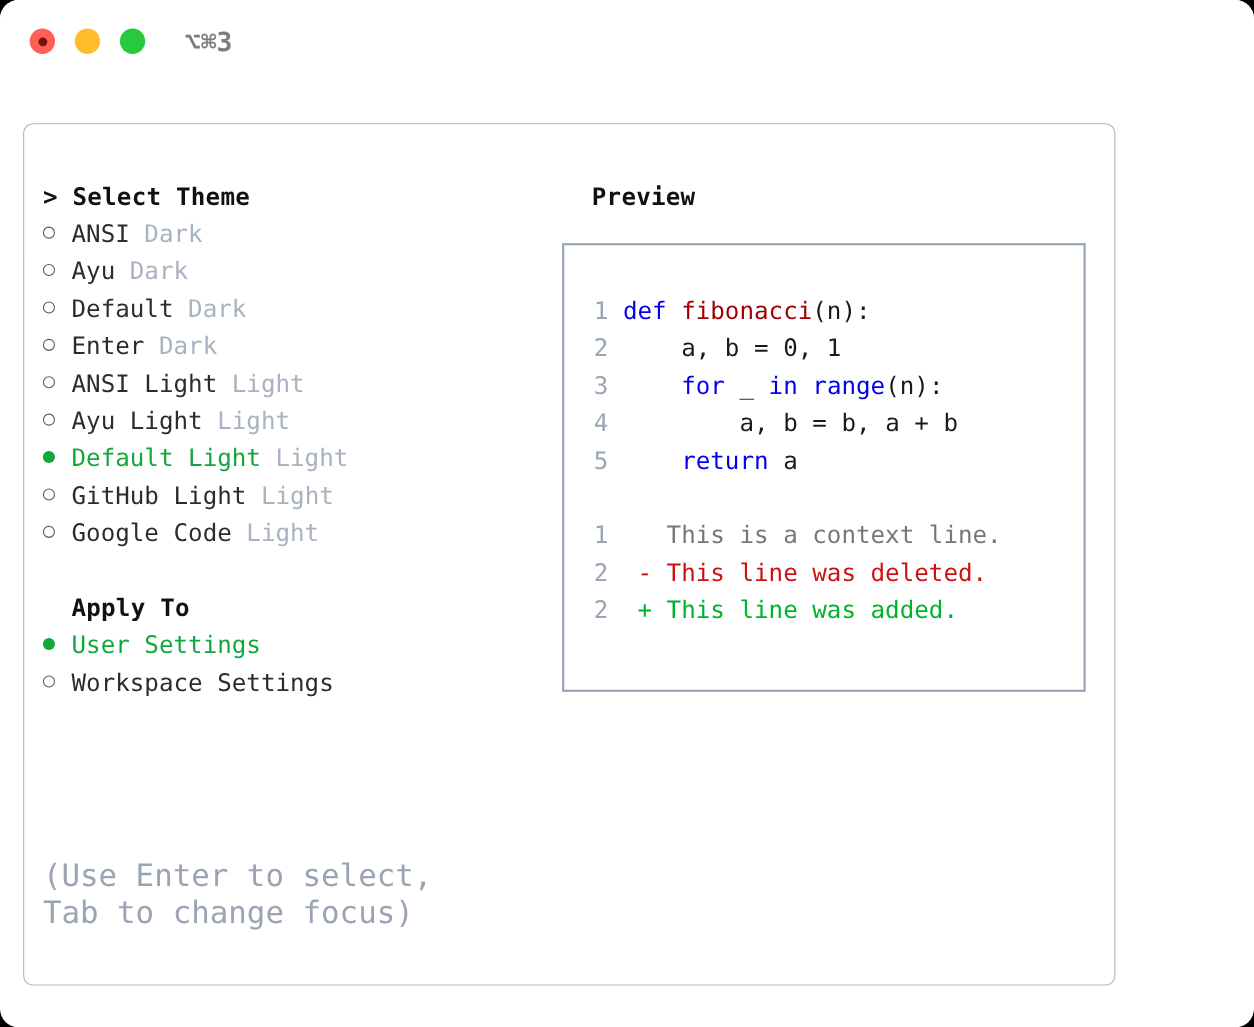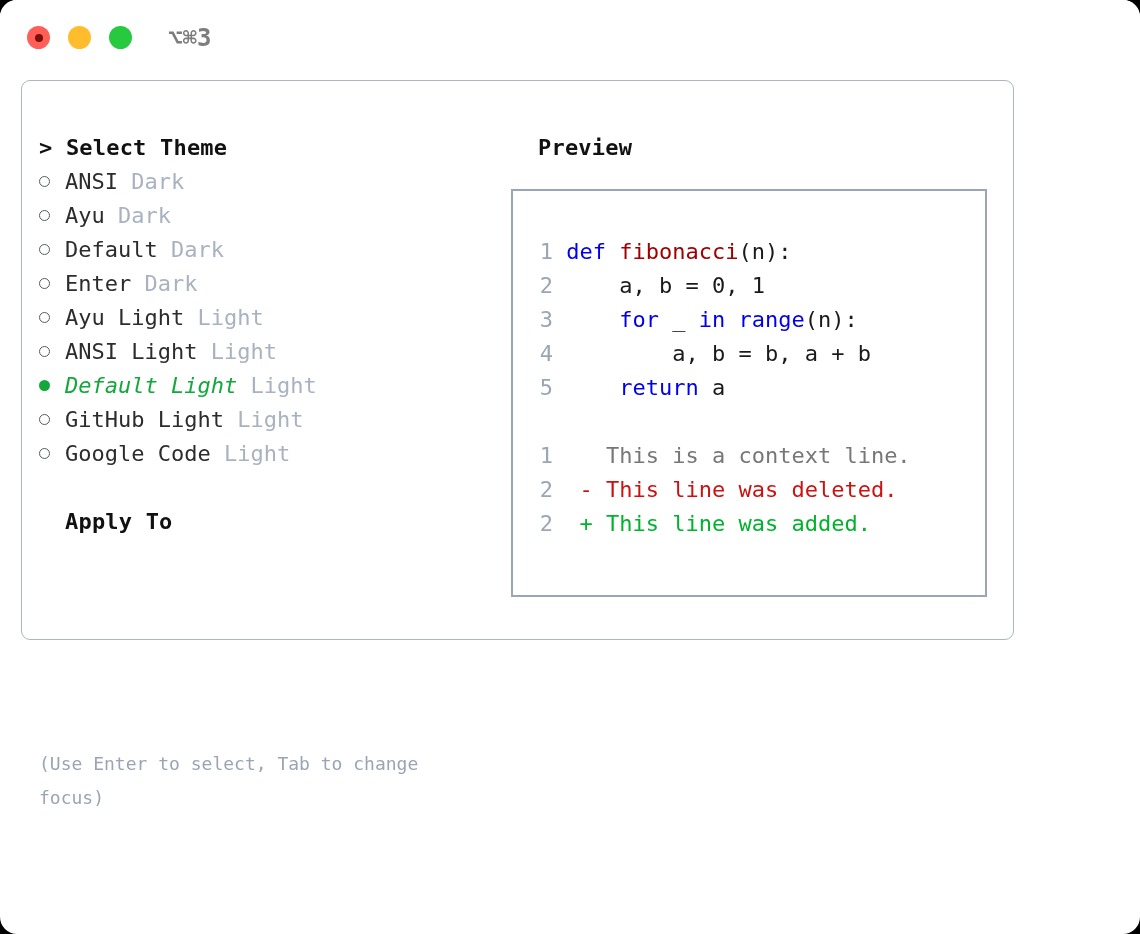--- a/index.html
+++ b/index.html
@@ -72,23 +72,23 @@
     color: #7d7d7d;
     letter-spacing: 0px;
     line-height: 28px;
     white-space: pre;
   }
 
   
   .dialog {
     position: absolute;
     left: 21px;
-    top: 80px;
+    top: 112px;
     width: 993px;
-    height: 560px;
+    height: 784px;
     box-sizing: border-box;
     border: 1.5px solid #aeb6c2;
     border-radius: 9px;
     background: #ffffff;
   }
 
   
   .left-col {
     position: absolute;
     left: 17px;
@@ -131,31 +131,31 @@
     border: 1.5px solid #555b63;
     background: transparent;
     box-sizing: border-box;
   }
   .dot-filled {
     background: #12a83c;
     border: none;
   }
 
   .label      { color: #2c2c2c; }
-  .label.sel  { color: #12a83c; font-style: italic; }
+  .label.sel  { color: #12a83c; }
   .suffix     { color: #a9b2c0; }
 
   .spacer-row { height: 34px; }
 
   .hint {
     position: absolute;
     left: 17px;
     top: 666px;
     width: 410px;
-    font-size: 18px;
+    font-size: 28px;
     line-height: 34px;
     color: #9ba4b4;
     white-space: pre-wrap;
   }
 
   
   .right-col {
     position: absolute;
     left: 479px;
     top: 50px;
@@ -223,28 +223,32 @@
 
   <div class="dialog">
 
     <div class="left-col">
       <div class="row section-head">&gt; Select Theme</div>
       <div id="theme-list">
           <div class="row"><span class="marker"><span class="dot dot-empty"></span></span><span class="label">ANSI</span><span class="suffix"> Dark</span></div>
           <div class="row"><span class="marker"><span class="dot dot-empty"></span></span><span class="label">Ayu</span><span class="suffix"> Dark</span></div>
           <div class="row"><span class="marker"><span class="dot dot-empty"></span></span><span class="label">Default</span><span class="suffix"> Dark</span></div>
           <div class="row"><span class="marker"><span class="dot dot-empty"></span></span><span class="label">Enter</span><span class="suffix"> Dark</span></div>
+          <div class="row"><span class="marker"><span class="dot dot-empty"></span></span><span class="label">ANSI Light</span><span class="suffix"> Light</span></div>
           <div class="row"><span class="marker"><span class="dot dot-empty"></span></span><span class="label">Ayu Light</span><span class="suffix"> Light</span></div>
-          <div class="row"><span class="marker"><span class="dot dot-empty"></span></span><span class="label">ANSI Light</span><span class="suffix"> Light</span></div>
           <div class="row"><span class="marker"><span class="dot dot-filled"></span></span><span class="label sel">Default Light</span><span class="suffix"> Light</span></div>
           <div class="row"><span class="marker"><span class="dot dot-empty"></span></span><span class="label">GitHub Light</span><span class="suffix"> Light</span></div>
           <div class="row"><span class="marker"><span class="dot dot-empty"></span></span><span class="label">Google Code</span><span class="suffix"> Light</span></div>
         </div>
       <div class="spacer-row"></div>
       <div class="row section-head" style="padding-left:26px;">Apply To</div>
+      <div id="apply-list">
+          <div class="row"><span class="marker"><span class="dot dot-filled"></span></span><span class="label sel">User Settings</span></div>
+          <div class="row"><span class="marker"><span class="dot dot-empty"></span></span><span class="label">Workspace Settings</span></div>
+        </div>
     </div>
 
     <div class="hint">(Use Enter to select, Tab to change focus)</div>
 
     <div class="right-col">
       <div class="preview-title">Preview</div>
     </div>
 
     <div class="preview-box">
       <div class="code" id="code-area"><span class="code-line"><span class="ln">1</span><span class="pl"> </span><span class="kw">def </span><span class="fn">fibonacci</span><span class="pl">(n):</span></span><span class="code-line"><span class="ln">2</span><span class="pl"> </span><span class="pl">    a, b = 0, 1</span></span><span class="code-line"><span class="ln">3</span><span class="pl"> </span><span class="pl">    </span><span class="kw">for</span><span class="pl"> _ </span><span class="kw">in</span><span class="pl"> </span><span class="kw">range</span><span class="pl">(n):</span></span><span class="code-line"><span class="ln">4</span><span class="pl"> </span><span class="pl">        a, b = b, a + b</span></span><span class="code-line"><span class="ln">5</span><span class="pl"> </span><span class="pl">    </span><span class="kw">return</span><span class="pl"> a</span></span><span class="gap-line"> </span><span class="code-line"><span class="ln">1</span><span class="ctx">    This is a context line.</span></span><span class="code-line"><span class="ln">2</span><span class="del">  - This line was deleted.</span></span><span class="code-line"><span class="ln">2</span><span class="add">  + This line was added.</span></span></div>

